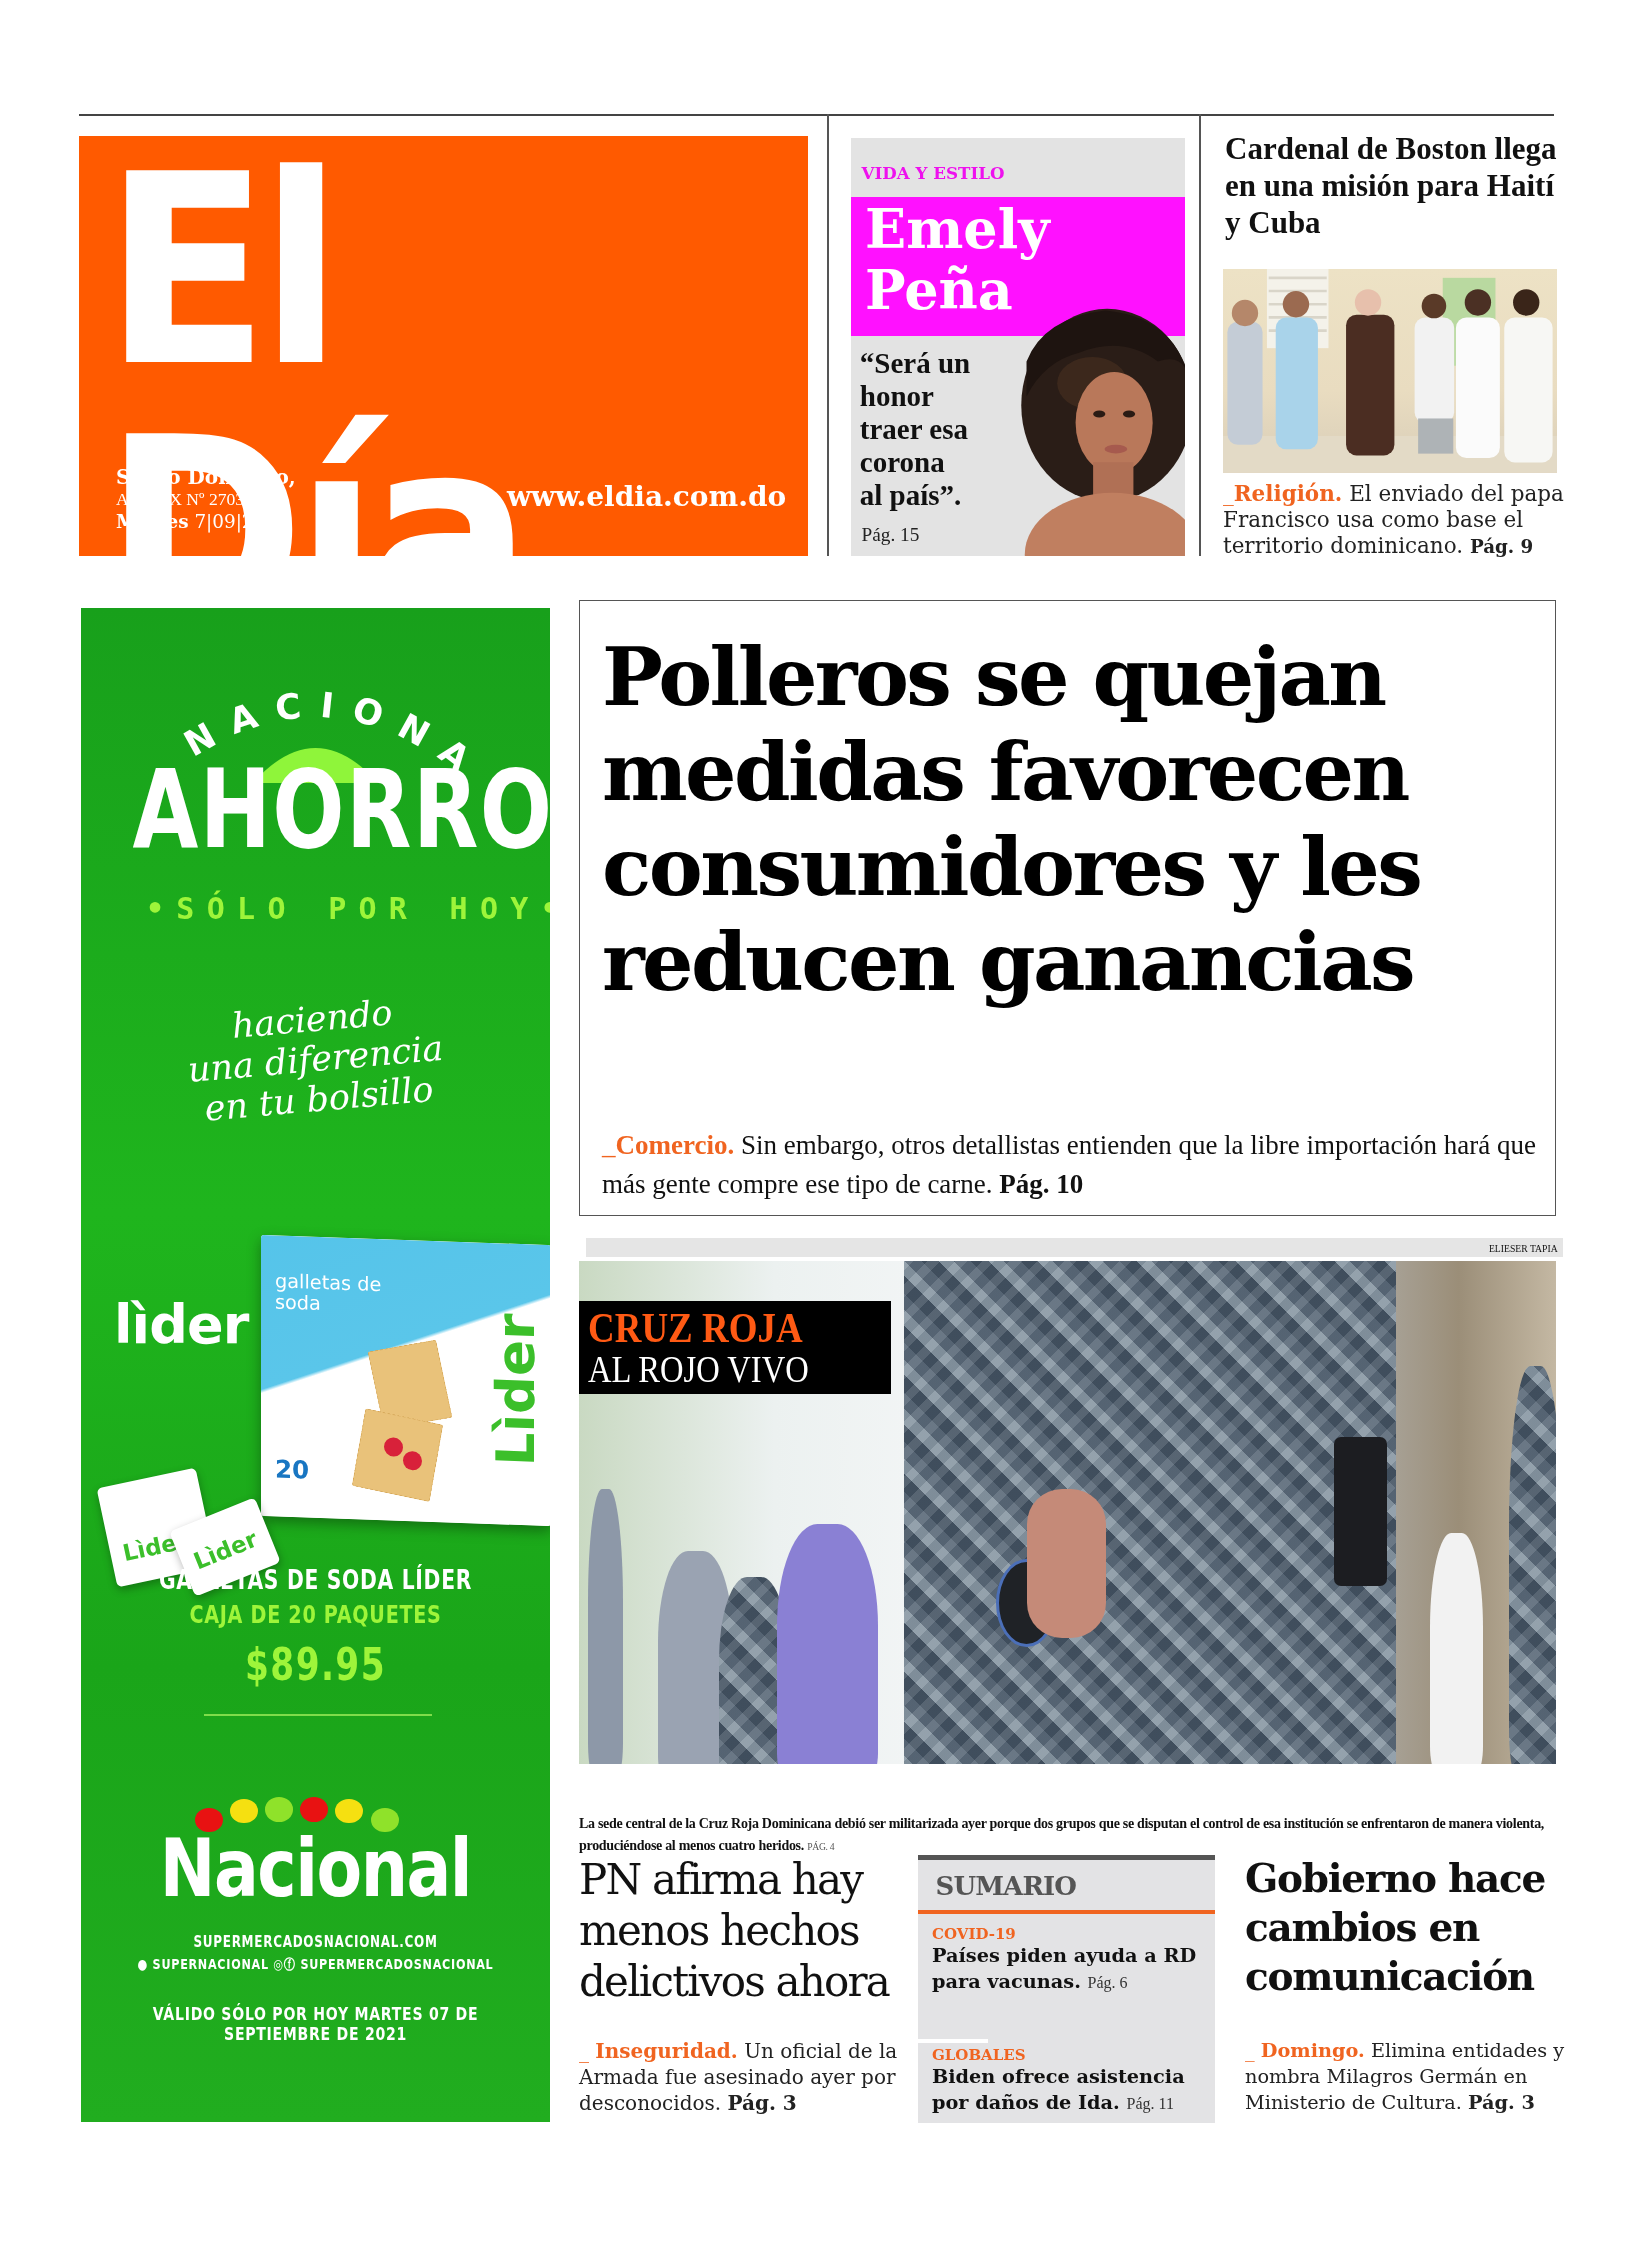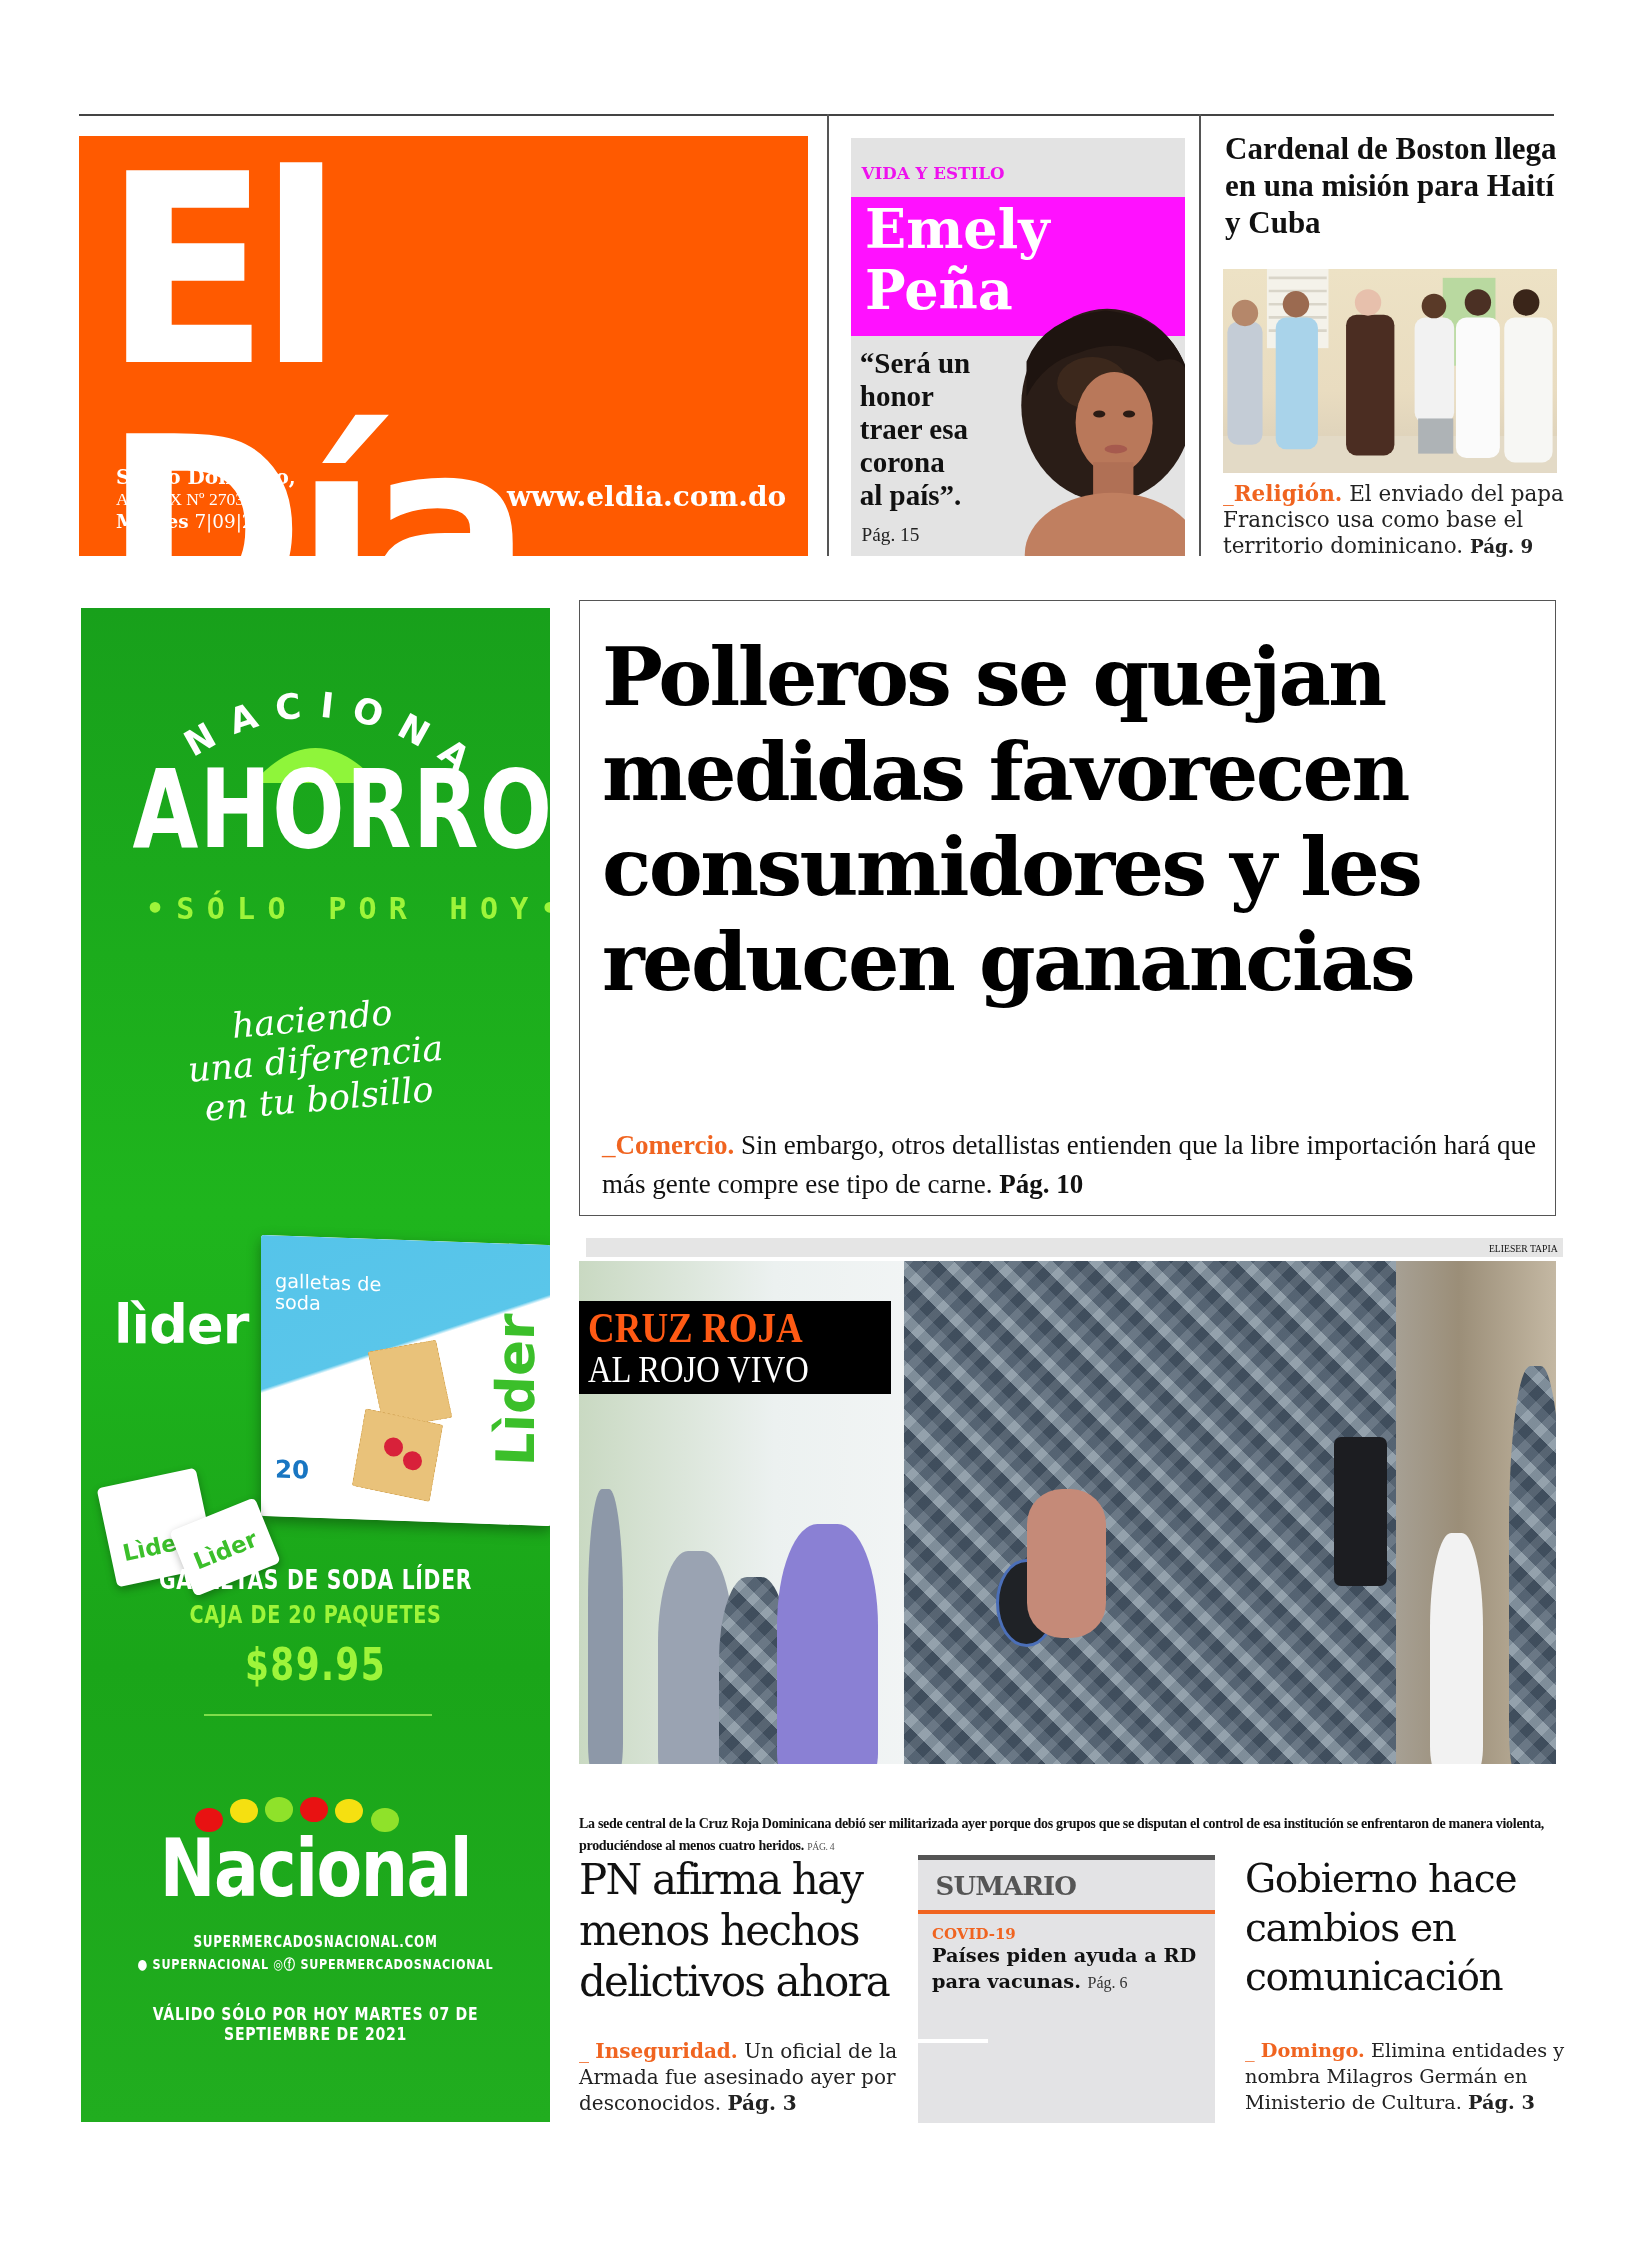--- a/index.html
+++ b/index.html
@@ -93,21 +93,21 @@
   .sumario { left: 918px; top: 1855px; width: 297px; height: 268px; background: #e3e3e5; }
   .sumario .topbar { position: absolute; left: 0; top: 0; width: 100%; height: 5.3px; background: #555; }
   .sumario .title { position: absolute; left: 17.6px; top: 16px; font-family: "DejaVu Serif", serif; font-weight: bold; font-size: 26px; color: #555; letter-spacing: -0.9px; }
   .sumario .orangebar { position: absolute; left: 0; top: 55px; width: 100%; height: 3.5px; background: #f06420; }
   .sumario .item { position: absolute; left: 14px; width: 272px; }
   .sumario .item .cat { font-family: "DejaVu Serif", serif; font-weight: bold; font-size: 15px; color: #f06420; }
   .sumario .item .hd { font-family: "DejaVu Serif", serif; font-weight: bold; font-size: 19.3px; line-height: 26px; color: #111; }
   .sumario .item .hd .p { font-weight: normal; font-size: 16px; font-family: "Liberation Serif", serif; color: #333; }
   .sumario .divider { position: absolute; left: 0; top: 184px; width: 70px; height: 3.5px; background: #fff; }
 
-  .story-gob-title { left: 1245px; top: 1854px; width: 325px; font-family: "DejaVu Serif", serif; font-weight: normal; font-size: 39px; line-height: 49px; color: #111; letter-spacing: -1.3px; }
+  .story-gob-title { left: 1245px; top: 1854px; width: 325px; font-family: "DejaVu Serif", serif; font-weight: bold; font-size: 39px; line-height: 49px; color: #111; letter-spacing: -1.3px; }
   .story-gob-text { left: 1245px; top: 2038px; width: 325px; font-family: "DejaVu Serif", serif; font-size: 19.3px; line-height: 26px; color: #222; }
 </style>
 </head>
 <body>
 
 <div class="abs top-rule"></div>
 <div class="abs vrule" style="left:827px;top:114px;height:442px;"></div>
 <div class="abs vrule" style="left:1199px;top:114px;height:442px;"></div>
 
 <div class="abs masthead">
@@ -271,19 +271,23 @@
 
 <div class="abs sumario">
   <div class="topbar"></div>
   <div class="title">SUMARIO</div>
   <div class="orangebar"></div>
   <div class="item" style="top:70px;">
     <div class="cat">COVID-19</div>
     <div class="hd"><span>Países piden ayuda a RD para vacunas. </span><span class="p">Pág. 6</span></div>
   </div>
   <div class="divider"></div>
+  <div class="item" style="top:191px;">
+    <div class="cat">GLOBALES</div>
+    <div class="hd"><span>Biden ofrece asistencia por daños de Ida. </span><span class="p">Pág. 11</span></div>
+  </div>
 </div>
 
 <div class="abs story-gob-title">Gobierno hace cambios en comunicación</div>
 <div class="abs story-gob-text">
   <span class="dash">_ </span><span class="tag">Domingo.</span><span> Elimina entidades y nombra Milagros Germán en Ministerio de Cultura. </span><span class="pg" style="font-size:1em">Pág. 3</span>
 </div>
 
 
 </body></html>

